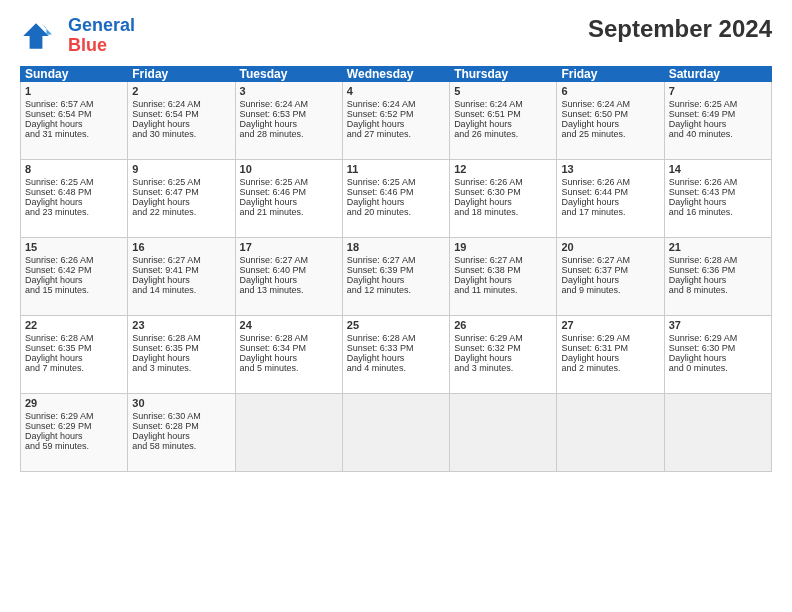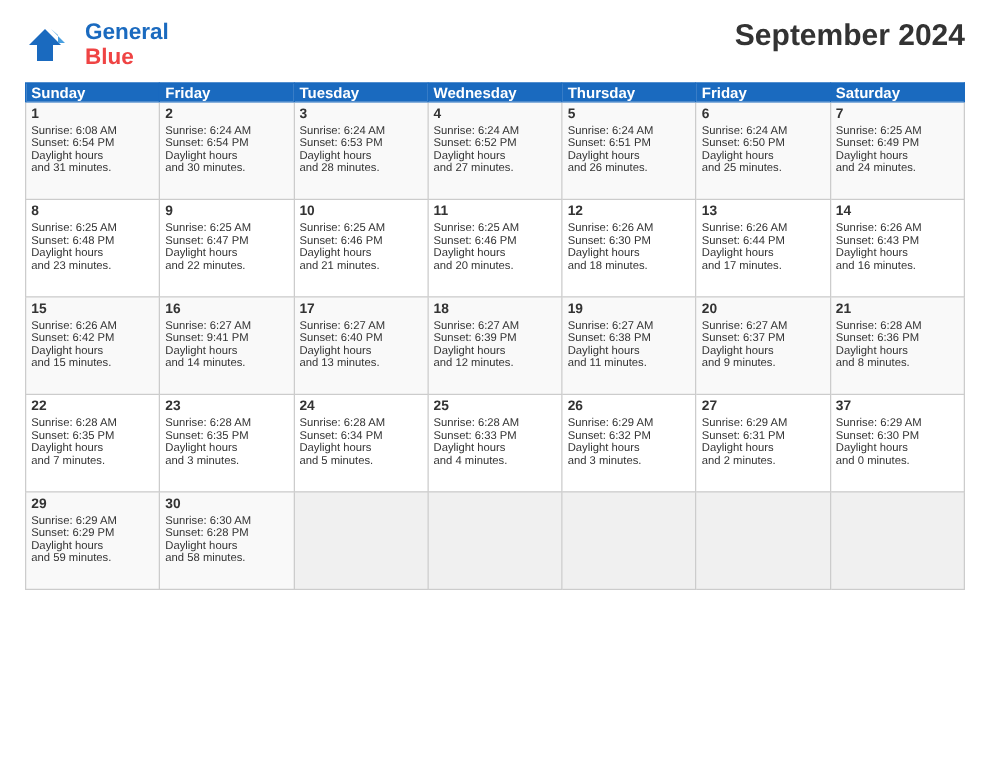--- a/index.html
+++ b/index.html
@@ -119,27 +119,27 @@
         <th>Friday</th>
         <th>Tuesday</th>
         <th>Wednesday</th>
         <th>Thursday</th>
         <th>Friday</th>
         <th>Saturday</th>
       </tr>
     </thead>
     <tbody id="calendar-body">
     <tr>
-          <td><span class="day-num">1</span><span>Sunrise: 6:08 AM</span><br><span>Sunset: 6:54 PM</span><br><span>Daylight hours</span><br><span>and 31 minutes.</span></td>
+          <td><span class="day-num">1</span><span>Sunrise: 6:57 AM</span><br><span>Sunset: 6:54 PM</span><br><span>Daylight hours</span><br><span>and 31 minutes.</span></td>
           <td><span class="day-num">2</span><span>Sunrise: 6:24 AM</span><br><span>Sunset: 6:54 PM</span><br><span>Daylight hours</span><br><span>and 30 minutes.</span></td>
           <td><span class="day-num">3</span><span>Sunrise: 6:24 AM</span><br><span>Sunset: 6:53 PM</span><br><span>Daylight hours</span><br><span>and 28 minutes.</span></td>
           <td><span class="day-num">4</span><span>Sunrise: 6:24 AM</span><br><span>Sunset: 6:52 PM</span><br><span>Daylight hours</span><br><span>and 27 minutes.</span></td>
           <td><span class="day-num">5</span><span>Sunrise: 6:24 AM</span><br><span>Sunset: 6:51 PM</span><br><span>Daylight hours</span><br><span>and 26 minutes.</span></td>
           <td><span class="day-num">6</span><span>Sunrise: 6:24 AM</span><br><span>Sunset: 6:50 PM</span><br><span>Daylight hours</span><br><span>and 25 minutes.</span></td>
-          <td><span class="day-num">7</span><span>Sunrise: 6:25 AM</span><br><span>Sunset: 6:49 PM</span><br><span>Daylight hours</span><br><span>and 24 minutes.</span></td>
+          <td><span class="day-num">7</span><span>Sunrise: 6:25 AM</span><br><span>Sunset: 6:49 PM</span><br><span>Daylight hours</span><br><span>and 40 minutes.</span></td>
         </tr>
         <tr>
           <td><span class="day-num">8</span><span>Sunrise: 6:25 AM</span><br><span>Sunset: 6:48 PM</span><br><span>Daylight hours</span><br><span>and 23 minutes.</span></td>
           <td><span class="day-num">9</span><span>Sunrise: 6:25 AM</span><br><span>Sunset: 6:47 PM</span><br><span>Daylight hours</span><br><span>and 22 minutes.</span></td>
           <td><span class="day-num">10</span><span>Sunrise: 6:25 AM</span><br><span>Sunset: 6:46 PM</span><br><span>Daylight hours</span><br><span>and 21 minutes.</span></td>
           <td><span class="day-num">11</span><span>Sunrise: 6:25 AM</span><br><span>Sunset: 6:46 PM</span><br><span>Daylight hours</span><br><span>and 20 minutes.</span></td>
           <td><span class="day-num">12</span><span>Sunrise: 6:26 AM</span><br><span>Sunset: 6:30 PM</span><br><span>Daylight hours</span><br><span>and 18 minutes.</span></td>
           <td><span class="day-num">13</span><span>Sunrise: 6:26 AM</span><br><span>Sunset: 6:44 PM</span><br><span>Daylight hours</span><br><span>and 17 minutes.</span></td>
           <td><span class="day-num">14</span><span>Sunrise: 6:26 AM</span><br><span>Sunset: 6:43 PM</span><br><span>Daylight hours</span><br><span>and 16 minutes.</span></td>
         </tr>

